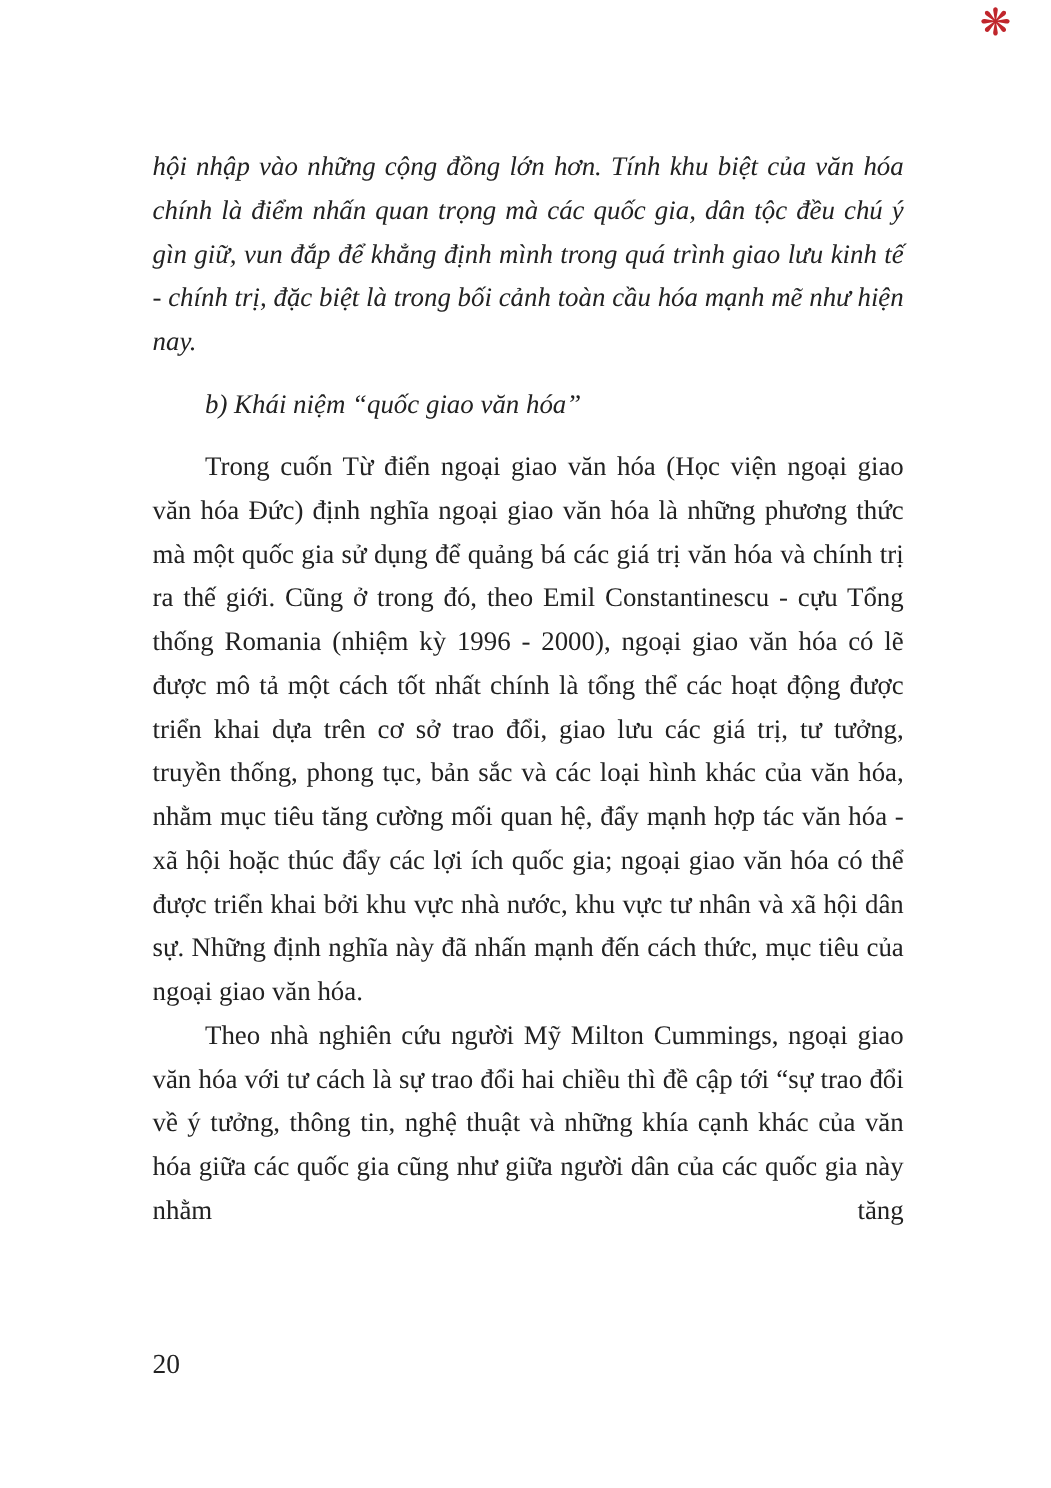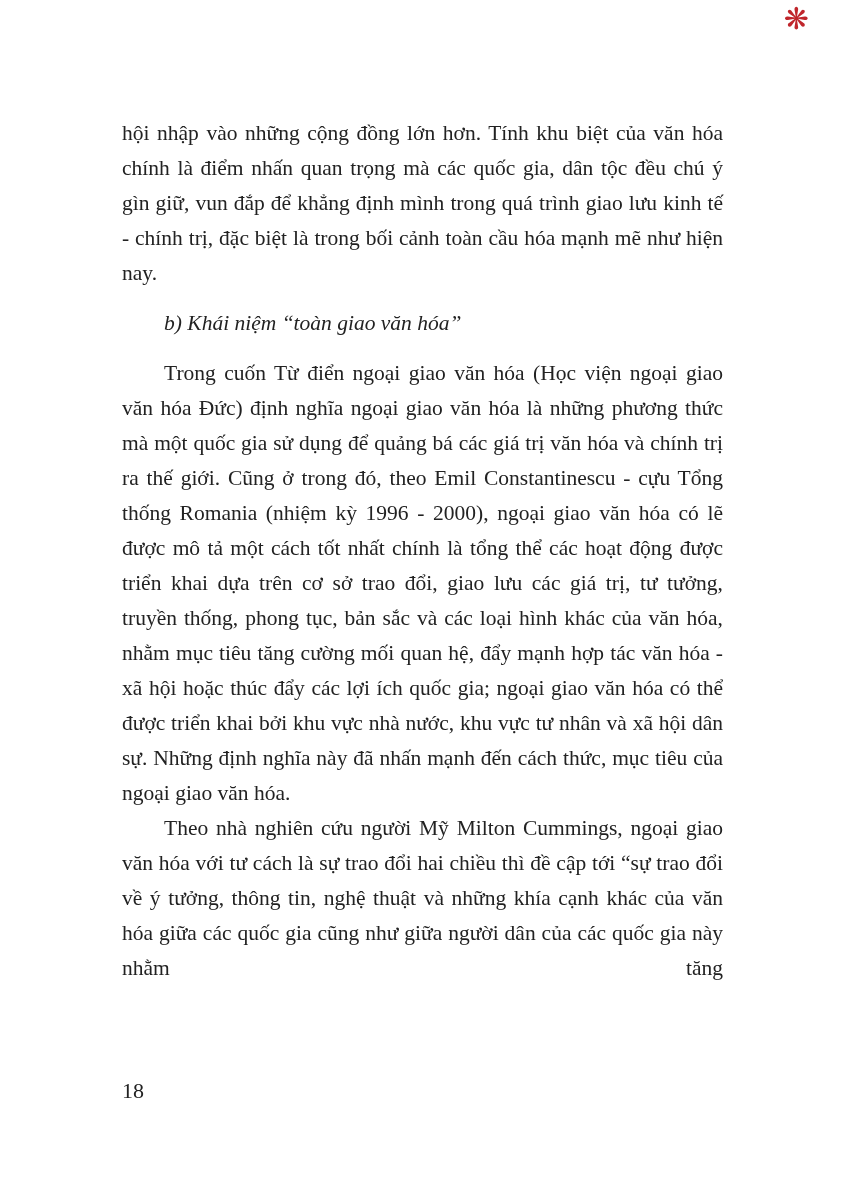--- a/index.html
+++ b/index.html
@@ -35,20 +35,21 @@
     font-size: 21.5px;
     line-height: 35px;
     text-align: justify;
   }
   .para {
     margin: 0;
     text-indent: 42px;
   }
   .para.no-indent {
     text-indent: 0;
+    font-style: italic;
   }
   .para.heading {
     font-style: italic;
     margin-top: 15px;
     margin-bottom: 15px;
   }
   .italic {
   }
   .bold {
     font-weight: normal;
@@ -69,23 +70,23 @@
 <body>
 
 <div class="page">
 
   <div class="ornament">❋</div>
 
   <main class="text-block">
 
     <p class="para no-indent">hội nhập vào những cộng đồng lớn hơn. Tính khu biệt của văn hóa chính là điểm nhấn quan trọng mà các quốc gia, dân tộc đều chú ý gìn giữ, vun đắp để khẳng định mình trong quá trình giao lưu kinh tế - chính trị, đặc biệt là trong bối cảnh toàn cầu hóa mạnh mẽ như hiện nay.</p>
 
-    <p class="para heading">b) Khái niệm “toàn giao văn hóa”</p>
+    <p class="para heading">b) Khái niệm “quốc giao văn hóa”</p>
 
     <p class="para"><span>Trong cuốn </span><span class="italic">Từ điển ngoại giao văn hóa</span><span> (Học viện ngoại giao văn hóa </span><span class="bold">Đức</span><span>) định nghĩa ngoại giao văn hóa là những phương thức mà một quốc gia sử dụng để quảng bá các giá trị văn hóa và chính trị ra thế giới. Cũng ở trong đó, theo Emil Constantinescu - cựu Tổng thống Romania (nhiệm kỳ 1996 - 2000), ngoại giao văn hóa có lẽ được mô tả một cách tốt nhất chính là tổng thể các hoạt động được triển khai dựa trên cơ sở trao đổi, giao lưu các giá trị, tư tưởng, truyền thống, phong tục, bản sắc và các loại hình khác của văn hóa, nhằm mục tiêu tăng cường mối quan hệ, đẩy mạnh hợp tác văn hóa - xã hội hoặc thúc đẩy các lợi ích quốc gia; ngoại giao văn hóa có thể được triển khai bởi khu vực nhà nước, khu vực tư nhân và xã hội dân sự. Những định nghĩa này đã nhấn mạnh đến cách thức, mục tiêu của ngoại giao văn hóa.</span></p>
 
     <p class="para justify-last">Theo nhà nghiên cứu người Mỹ Milton Cummings, ngoại giao văn hóa với tư cách là sự trao đổi hai chiều thì đề cập tới “sự trao đổi về ý tưởng, thông tin, nghệ thuật và những khía cạnh khác của văn hóa giữa các quốc gia cũng như giữa người dân của các quốc gia này nhằm tăng</p>
 
   </main>
 
-  <div class="page-number">18</div>
+  <div class="page-number">20</div>
 
 </div>
 
 </body></html>

